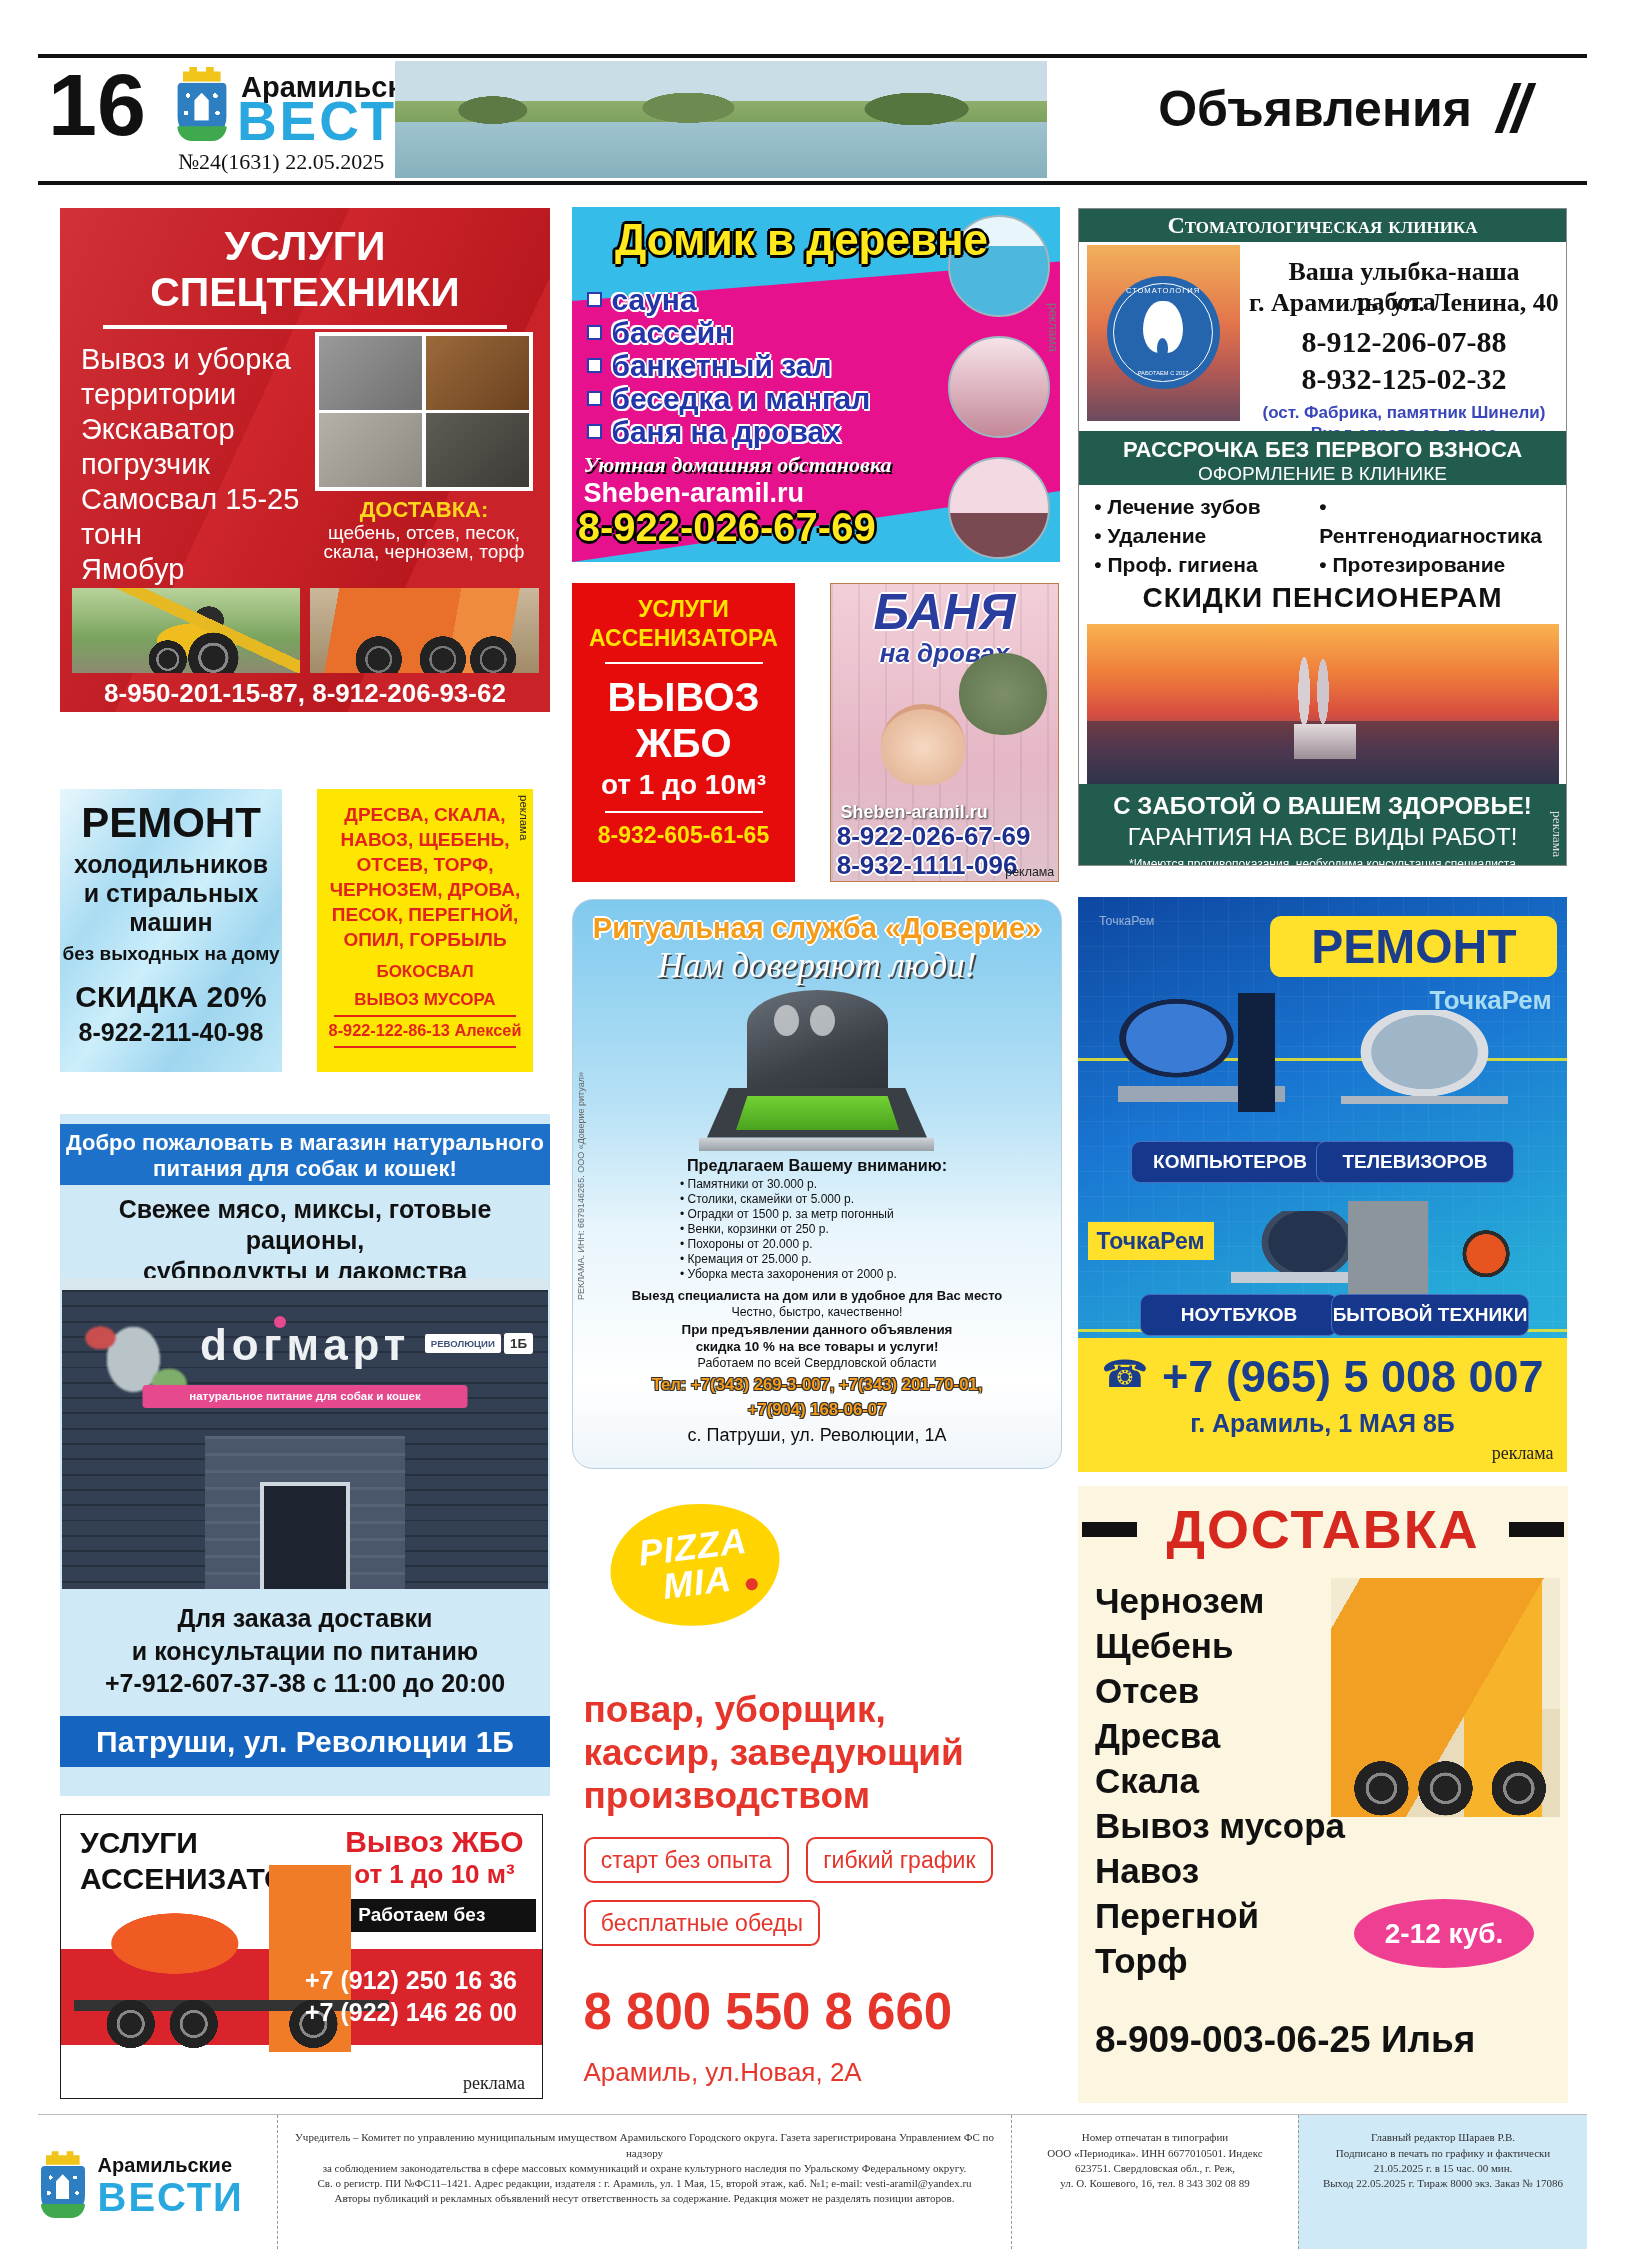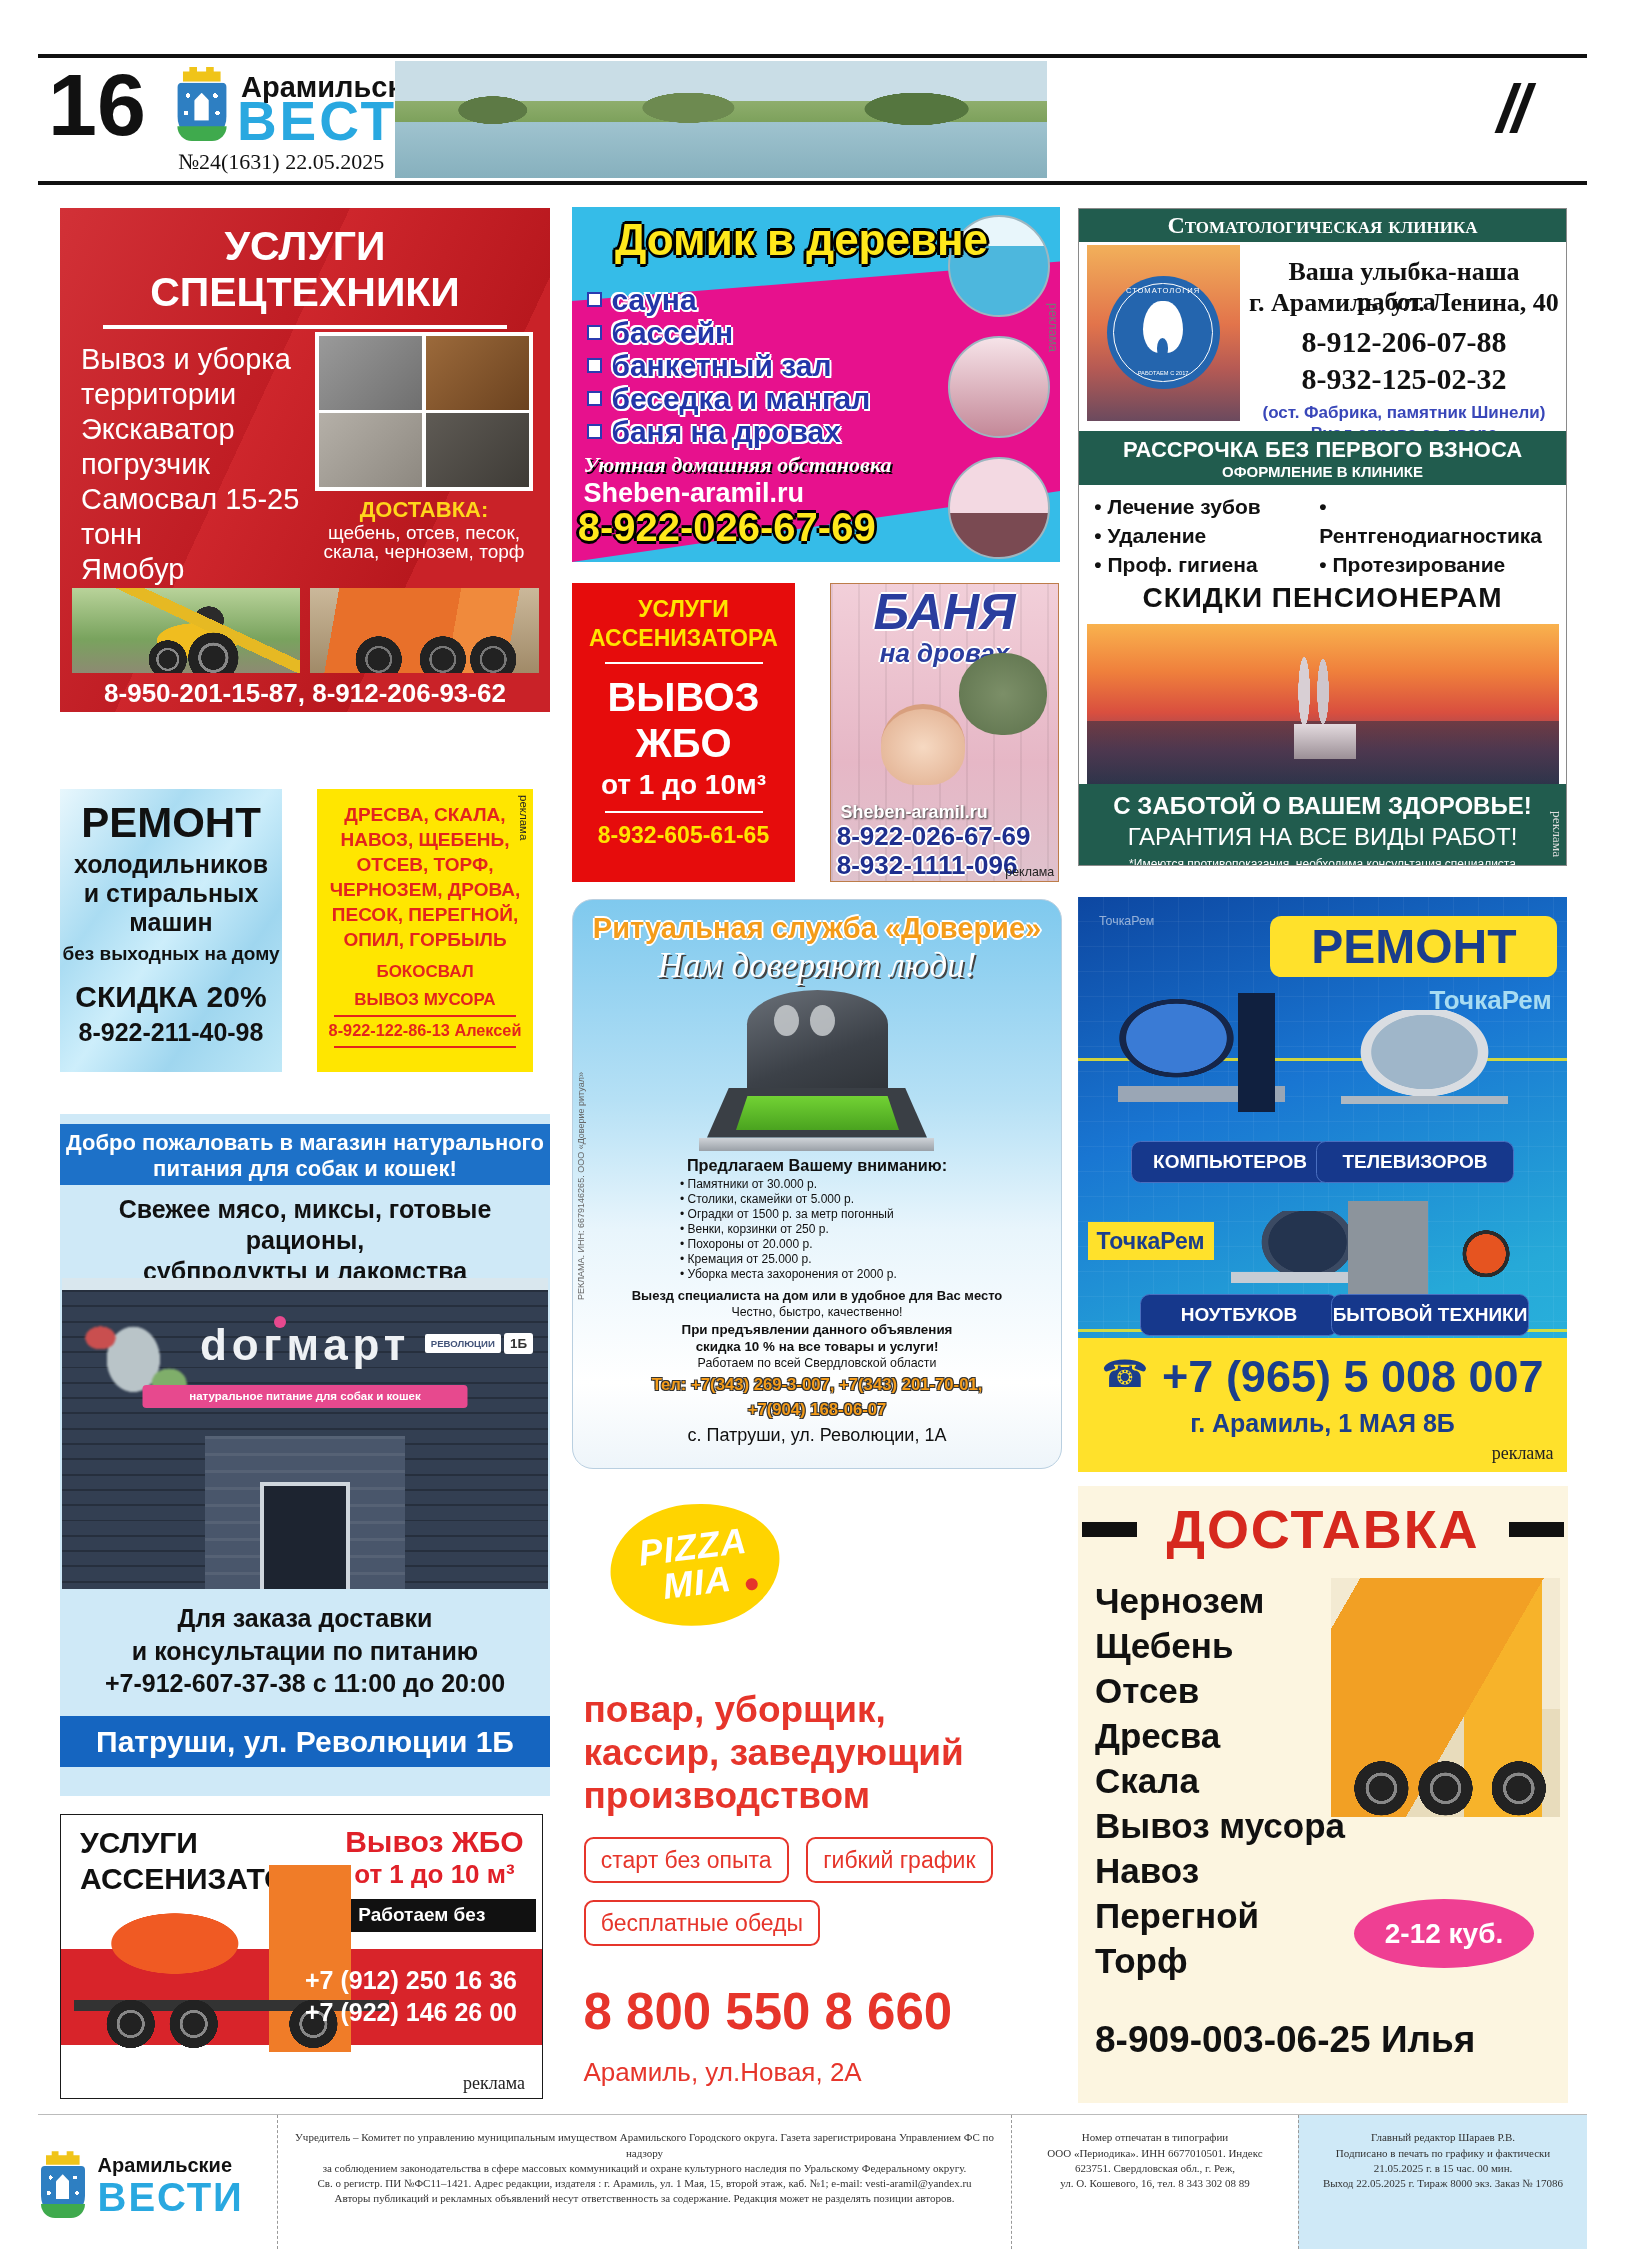--- a/index.html
+++ b/index.html
@@ -110,21 +110,21 @@
   .cl-lsub{position:absolute;bottom:13.4px;left:0;right:0;text-align:center;font-size:5.7px;color:#fff;}
   .cl-right{position:absolute;left:168px;top:36px;width:314px;text-align:center;font-family:"Liberation Serif",serif;}
   .cl-slogan{position:absolute;top:11.5px;left:0;right:0;font-size:26px;font-weight:bold;}
   .cl-addr{position:absolute;top:43px;left:0;right:0;font-size:26px;font-weight:bold;}
   .cl-ph1{position:absolute;top:80px;left:0;right:0;font-size:30px;font-weight:bold;}
   .cl-ph2{position:absolute;top:117px;left:0;right:0;font-size:30px;font-weight:bold;}
   .cl-notes{position:absolute;top:157px;left:0;right:0;font-family:"Liberation Sans",sans-serif;
      font-size:17px;font-weight:bold;color:#3947b9;line-height:21px;}
   .cl-band1{position:absolute;left:0;right:0;top:222px;height:54px;background:#215c4e;color:#fff;text-align:center;}
   .cl-b1a{font-size:22px;font-weight:bold;margin-top:5.7px;}
-  .cl-b1b{font-size:15px;font-weight:bold;}
+  .cl-b1b{font-size:19px;font-weight:normal;}
   .cl-bullets{position:absolute;top:283px;left:15.3px;right:12px;display:flex;}
   .cl-colL{width:225px;}
   .cl-colR{flex:1;}
   .cl-li{font-size:21px;font-weight:bold;line-height:29px;}
   .cl-li:before{content:"• ";}
   .cl-disc{position:absolute;top:373px;left:0;right:0;text-align:center;font-size:28px;font-weight:bold;letter-spacing:1px;}
   .cl-photo2{position:absolute;left:7.6px;top:415px;width:472px;height:161px;
      background:
        radial-gradient(9.6px 57px at 46% 42%, #d8cfd4 60%, transparent 61%),
        radial-gradient(9.6px 54px at 50% 42%, #cfc6cc 60%, transparent 61%),
@@ -356,20 +356,21 @@
       <div class="crown"></div>
       <div class="shield"></div>
       <div class="tower"></div>
       <div class="green"></div>
     </div>
   </div>
   <div class="h-mast-top">Арамильские</div>
   <div class="h-mast-main">ВЕСТИ</div>
   <div class="h-issue">№24(1631) 22.05.2025</div>
   <div class="h-photo"></div>
+  <div class="h-sec">Объявления</div>
   <div class="h-slash">//</div>
   <div class="rule" style="left:38px;top:181px;width:1549px;height:3.8px;"></div>
 
   <div class="ad ad-spec">
     <div class="sp-title">
       <div>УСЛУГИ</div>
       <div>СПЕЦТЕХНИКИ</div>
     </div>
     <div class="sp-underline"></div>
     <div class="sp-services">

